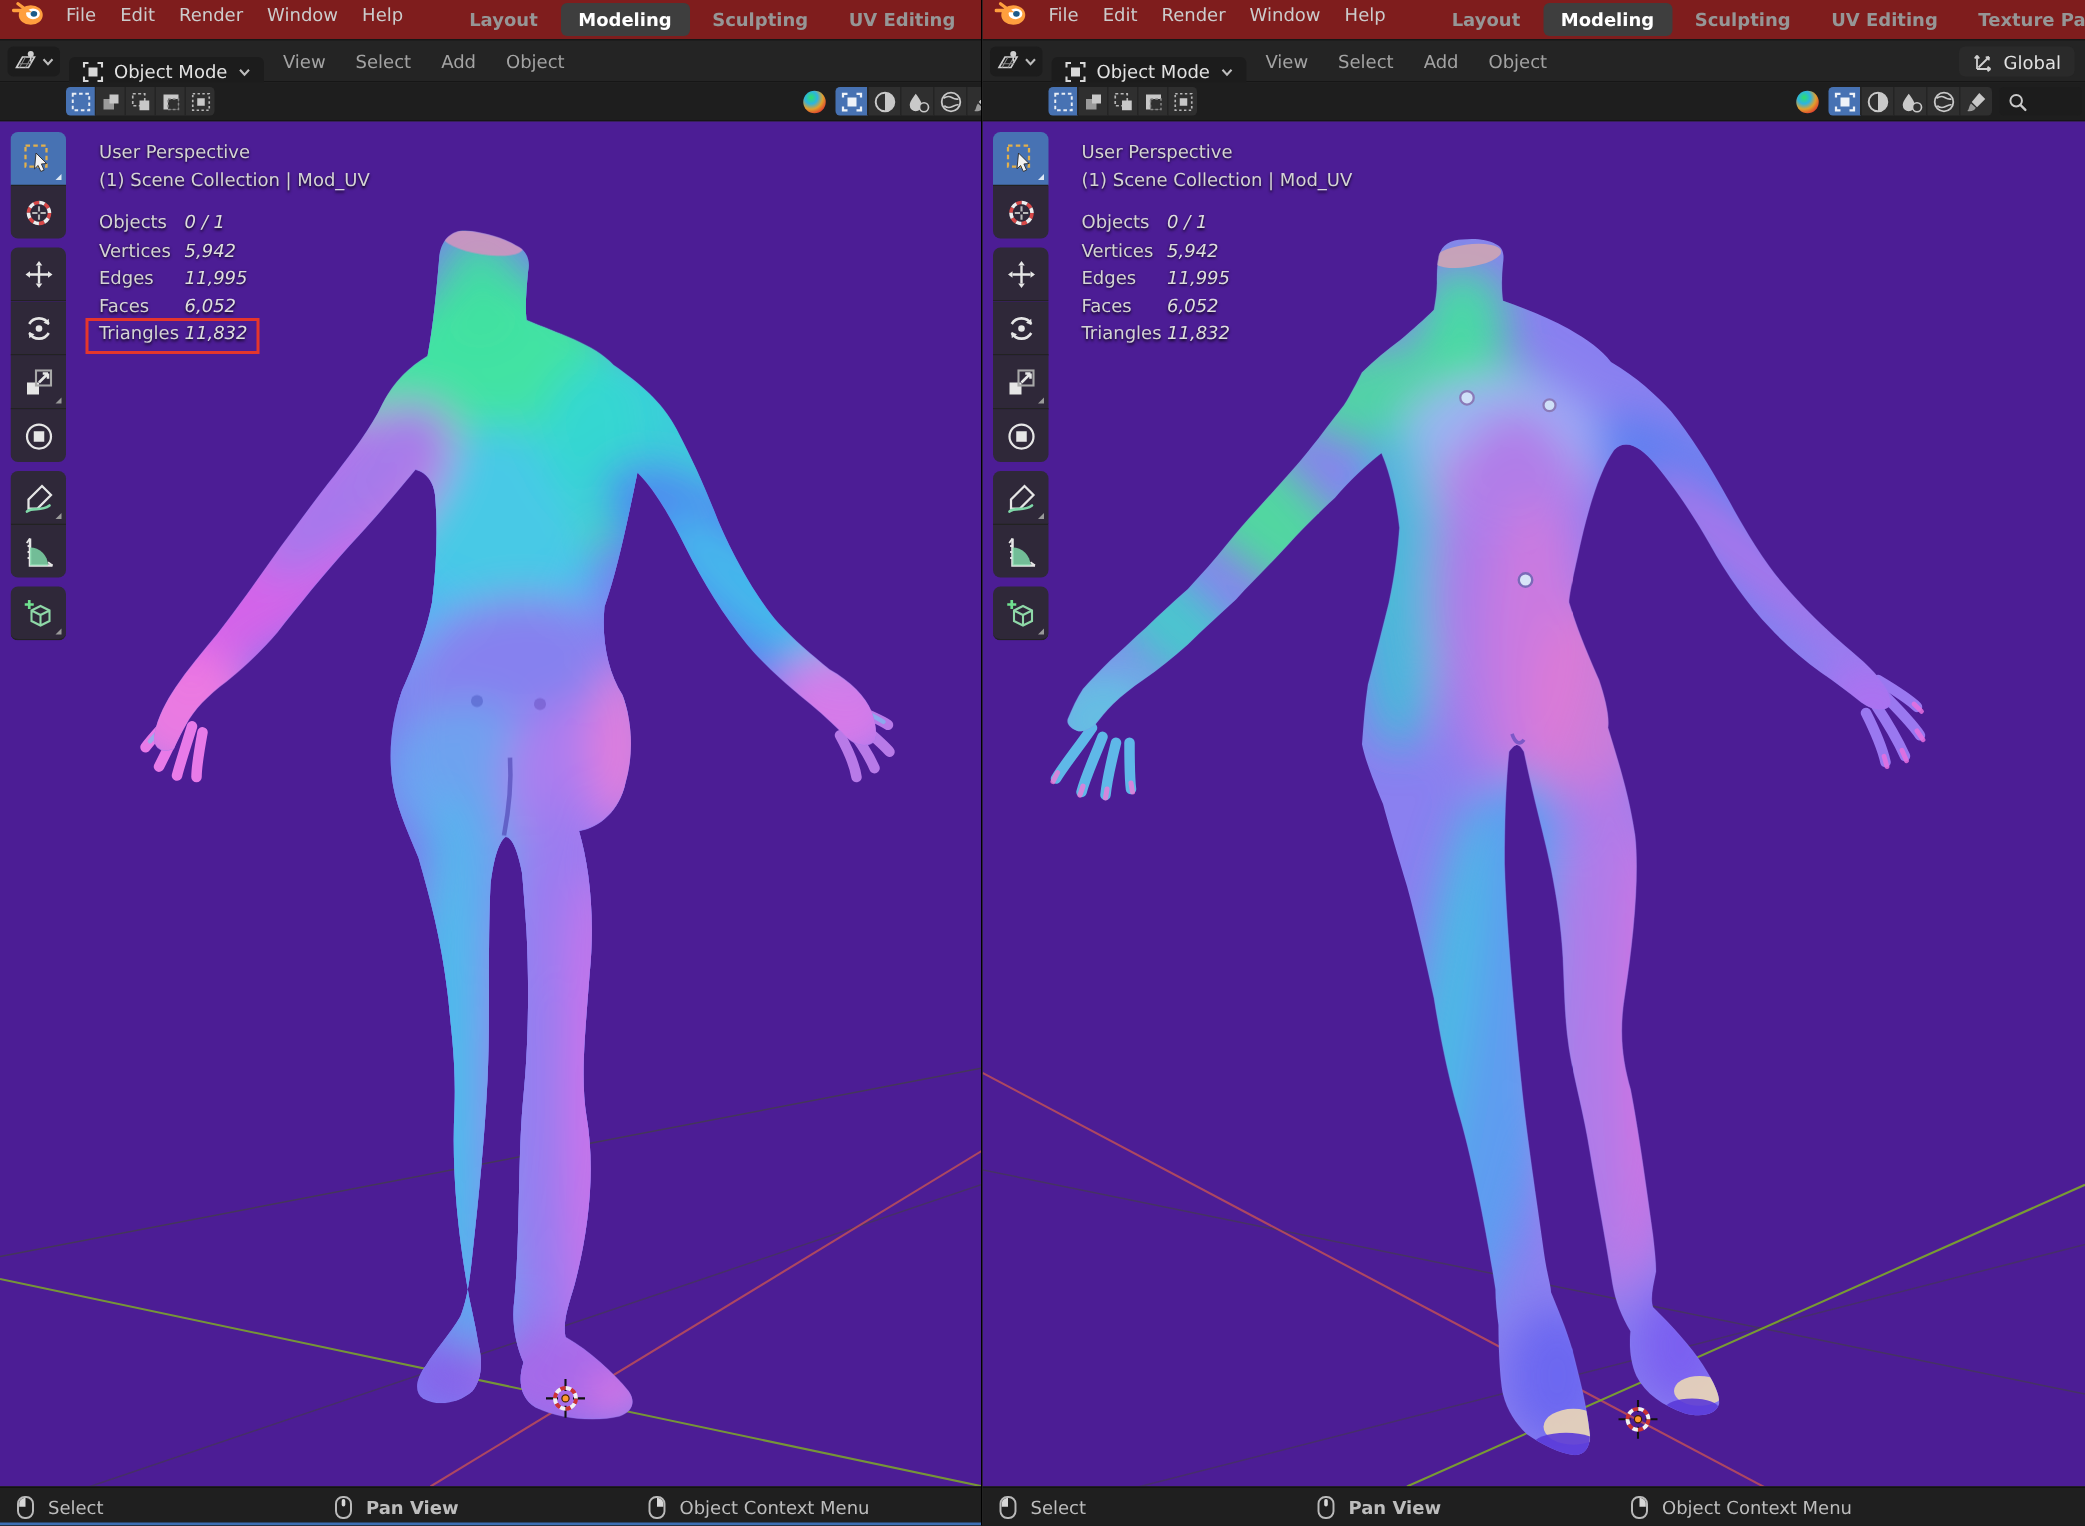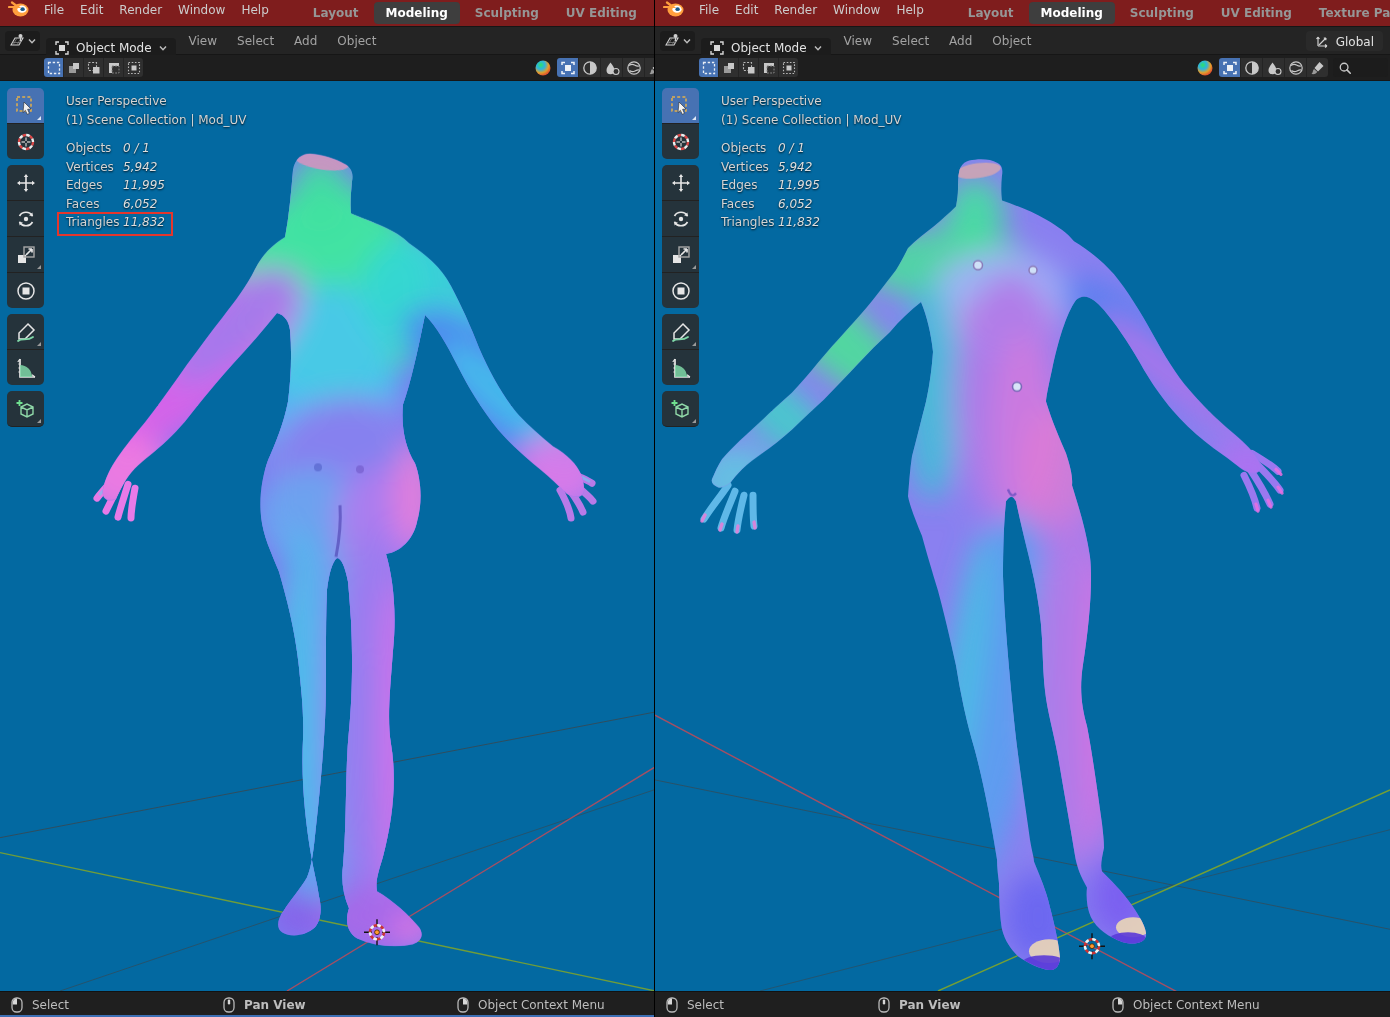--- a/index.html
+++ b/index.html
@@ -40,21 +40,21 @@
   .win-left .rightcluster{right:-12px;}
   .win-right .rightcluster{right:2px;}
   .icgroup{display:flex;}
   .icbtn{width:21px;height:19px;background:#2f2f2f;display:flex;align-items:center;justify-content:center;border-right:1px solid #242424;}
   .icbtn:first-child{border-radius:3px 0 0 3px;}
   .icbtn:last-child{border-right:none;border-radius:0 3px 3px 0;}
   .icbtn.active{background:#4772b3;}
   .searchbox{width:50px;height:19px;background:#1c1c1c;border-radius:3px;display:flex;align-items:center;padding-left:5px;}
 
   
-  .viewport{flex:1;position:relative;background:#0369a1;overflow:hidden;}
+  .viewport{flex:1;position:relative;background:#4c1d95;overflow:hidden;}
   .scene{position:absolute;inset:0;width:100%;height:100%;}
 
   .vp-toolbar{position:absolute;left:7px;top:7px;width:37px;display:flex;flex-direction:column;z-index:10;}
   .tbtn{width:37px;height:35px;background:#2b2b2bdd;display:flex;align-items:center;justify-content:center;position:relative;}
   .tbtn.g-top{border-radius:5px 5px 0 0;}
   .tbtn.g-bot{border-radius:0 0 5px 5px;border-bottom:none;}
   .tbtn.g-solo{border-radius:5px;}
   .tbtn{border-bottom:1px solid #222;}
   .tbtn.gap{margin-top:6px;}
   .tbtn.active{background:#4772b3;}
@@ -67,21 +67,21 @@
   .ov-gap{height:10px;}
   .ov-row{display:flex;}
   .ov-label{width:57px;}
   .ov-val{color:#dedede;font-style:italic;}
   .stat-annot{position:relative;}
   .red-box{position:absolute;left:-9px;top:-1px;width:112px;height:20px;border:2px solid #e5362c;z-index:9;pointer-events:none;}
 
   
   .statusbar{height:25px;background:#1f1f1f;border-top:1px solid #121212;position:relative;flex:none;color:#bdbdbd;}
   .st-item{position:absolute;top:0;height:100%;display:flex;align-items:center;gap:9px;}
-  .st-0{left:11px;} .st-1{left:223px;font-weight:bold;} .st-2{left:457px;}
+  .st-0{left:11px;} .st-1{left:223px;font-weight:bold;} .st-2{left:432px;}
 
   svg{display:block;}
 </style>
 </head>
 <body>
 
 <svg width="0" height="0" style="position:absolute" aria-hidden="true">
 <defs>
   <radialGradient id="gradRB" cx="35%" cy="30%" r="80%">
     <stop offset="0%" stop-color="#2de06a"></stop>

